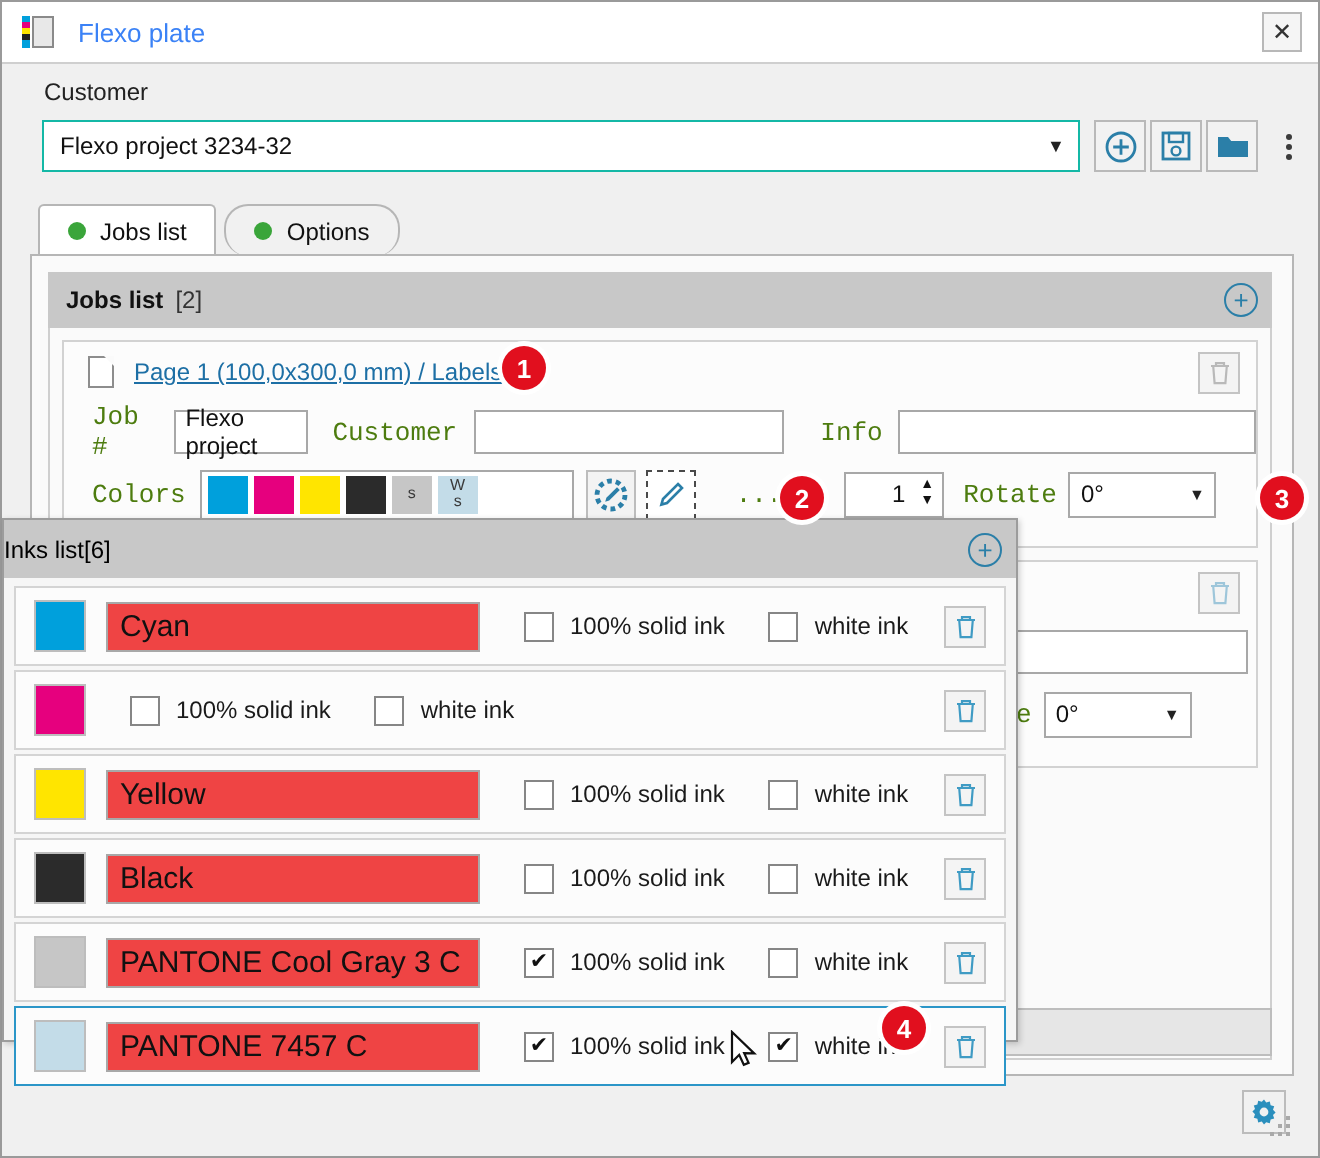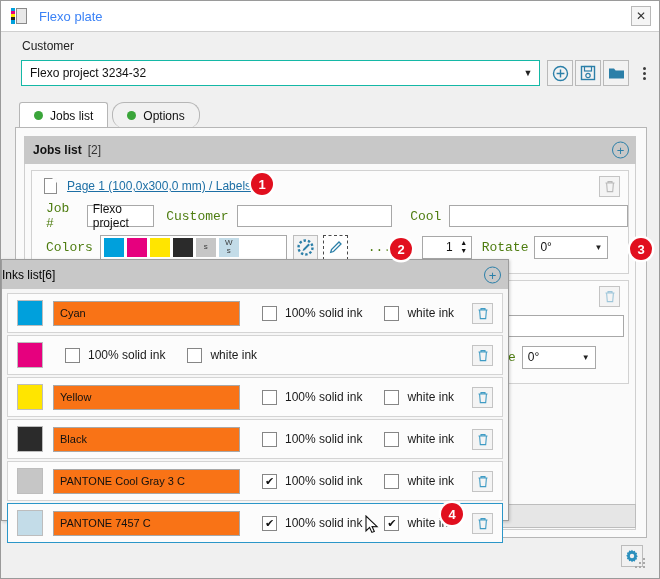--- a/index.html
+++ b/index.html
@@ -256,23 +256,23 @@
     height: 40px; margin-bottom: 2px;
     background: #fcfcfc; border: 1px solid #d4d4d4;
     display: flex; align-items: center;
   }
   .ink-row.selected { border: 1px solid #2b96c8; }
   .ink-sw {
     margin-left: 9px; width: 26px; height: 26px; border: 1px solid #bdbdbd;
   }
   .ink-name {
     margin-left: 10px; width: 187px; height: 25px;
-    background: #f97316; border: 1px solid #a8a8a8;
+    background: #ef4444; border: 1px solid #a8a8a8;
     display: flex; align-items: center; padding-left: 6px;
-    font-size: 11px; color: #111;
+    font-size: 15px; color: #111;
   }
   .cb-wrap { display: flex; align-items: center; }
   .cb {
     width: 15px; height: 15px; border: 1px solid #868686; background: #fff;
     display: flex; align-items: center; justify-content: center;
     font-size: 11px; color: #111; line-height: 1;
   }
   .cb-label { margin-left: 8px; font-size: 12px; color: #1a1a1a; }
   .ink-trash {
     width: 21px; height: 21px; border: 1px solid #c4c4c4; background: #f4f4f4;
@@ -365,21 +365,21 @@
             <svg width="12" height="13" viewBox="0 0 12 13">
               <path d="M1.5 3h9M4 3V1.6h4V3M2.6 3l.7 8.6h5.4L9.4 3" fill="none" stroke="#b9b9b9" stroke-width="1.1"></path>
             </svg>
           </span>
         </div>
         <div class="job-row2">
           <span class="lbl" style="margin-left:14px">Job #</span>
           <span class="txt-in" style="margin-left:6px;width:75px">Flexo project</span>
           <span class="lbl" style="margin-left:12px">Customer</span>
           <span class="txt-in" style="margin-left:8px;width:174px"></span>
-          <span class="lbl" style="margin-left:18px">Cool</span>
+          <span class="lbl" style="margin-left:18px">Info</span>
           <span class="txt-in" style="margin-left:8px;width:200px"></span>
         </div>
         <div class="job-row3">
           <span class="lbl" style="margin-left:14px">Colors</span>
           <span class="swatchbox" style="margin-left:7px;width:187px">
             <span class="sw" style="background:#00a0dc"></span>
             <span class="sw" style="background:#e6007e"></span>
             <span class="sw" style="background:#ffe500"></span>
             <span class="sw" style="background:#2b2b2b"></span>
             <span class="sw lbl-s" style="background:#c6c6c6">s</span>

